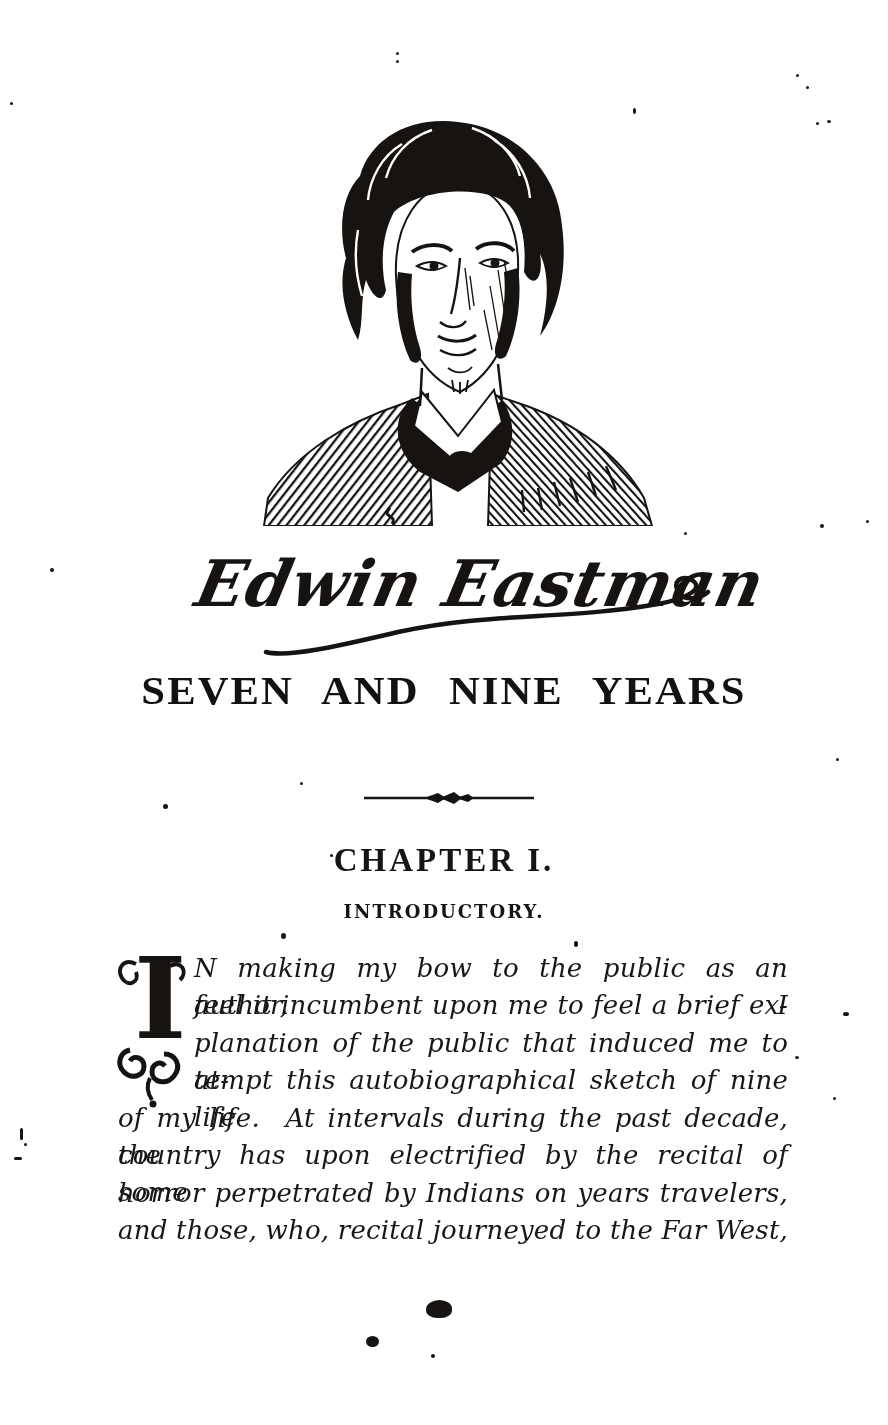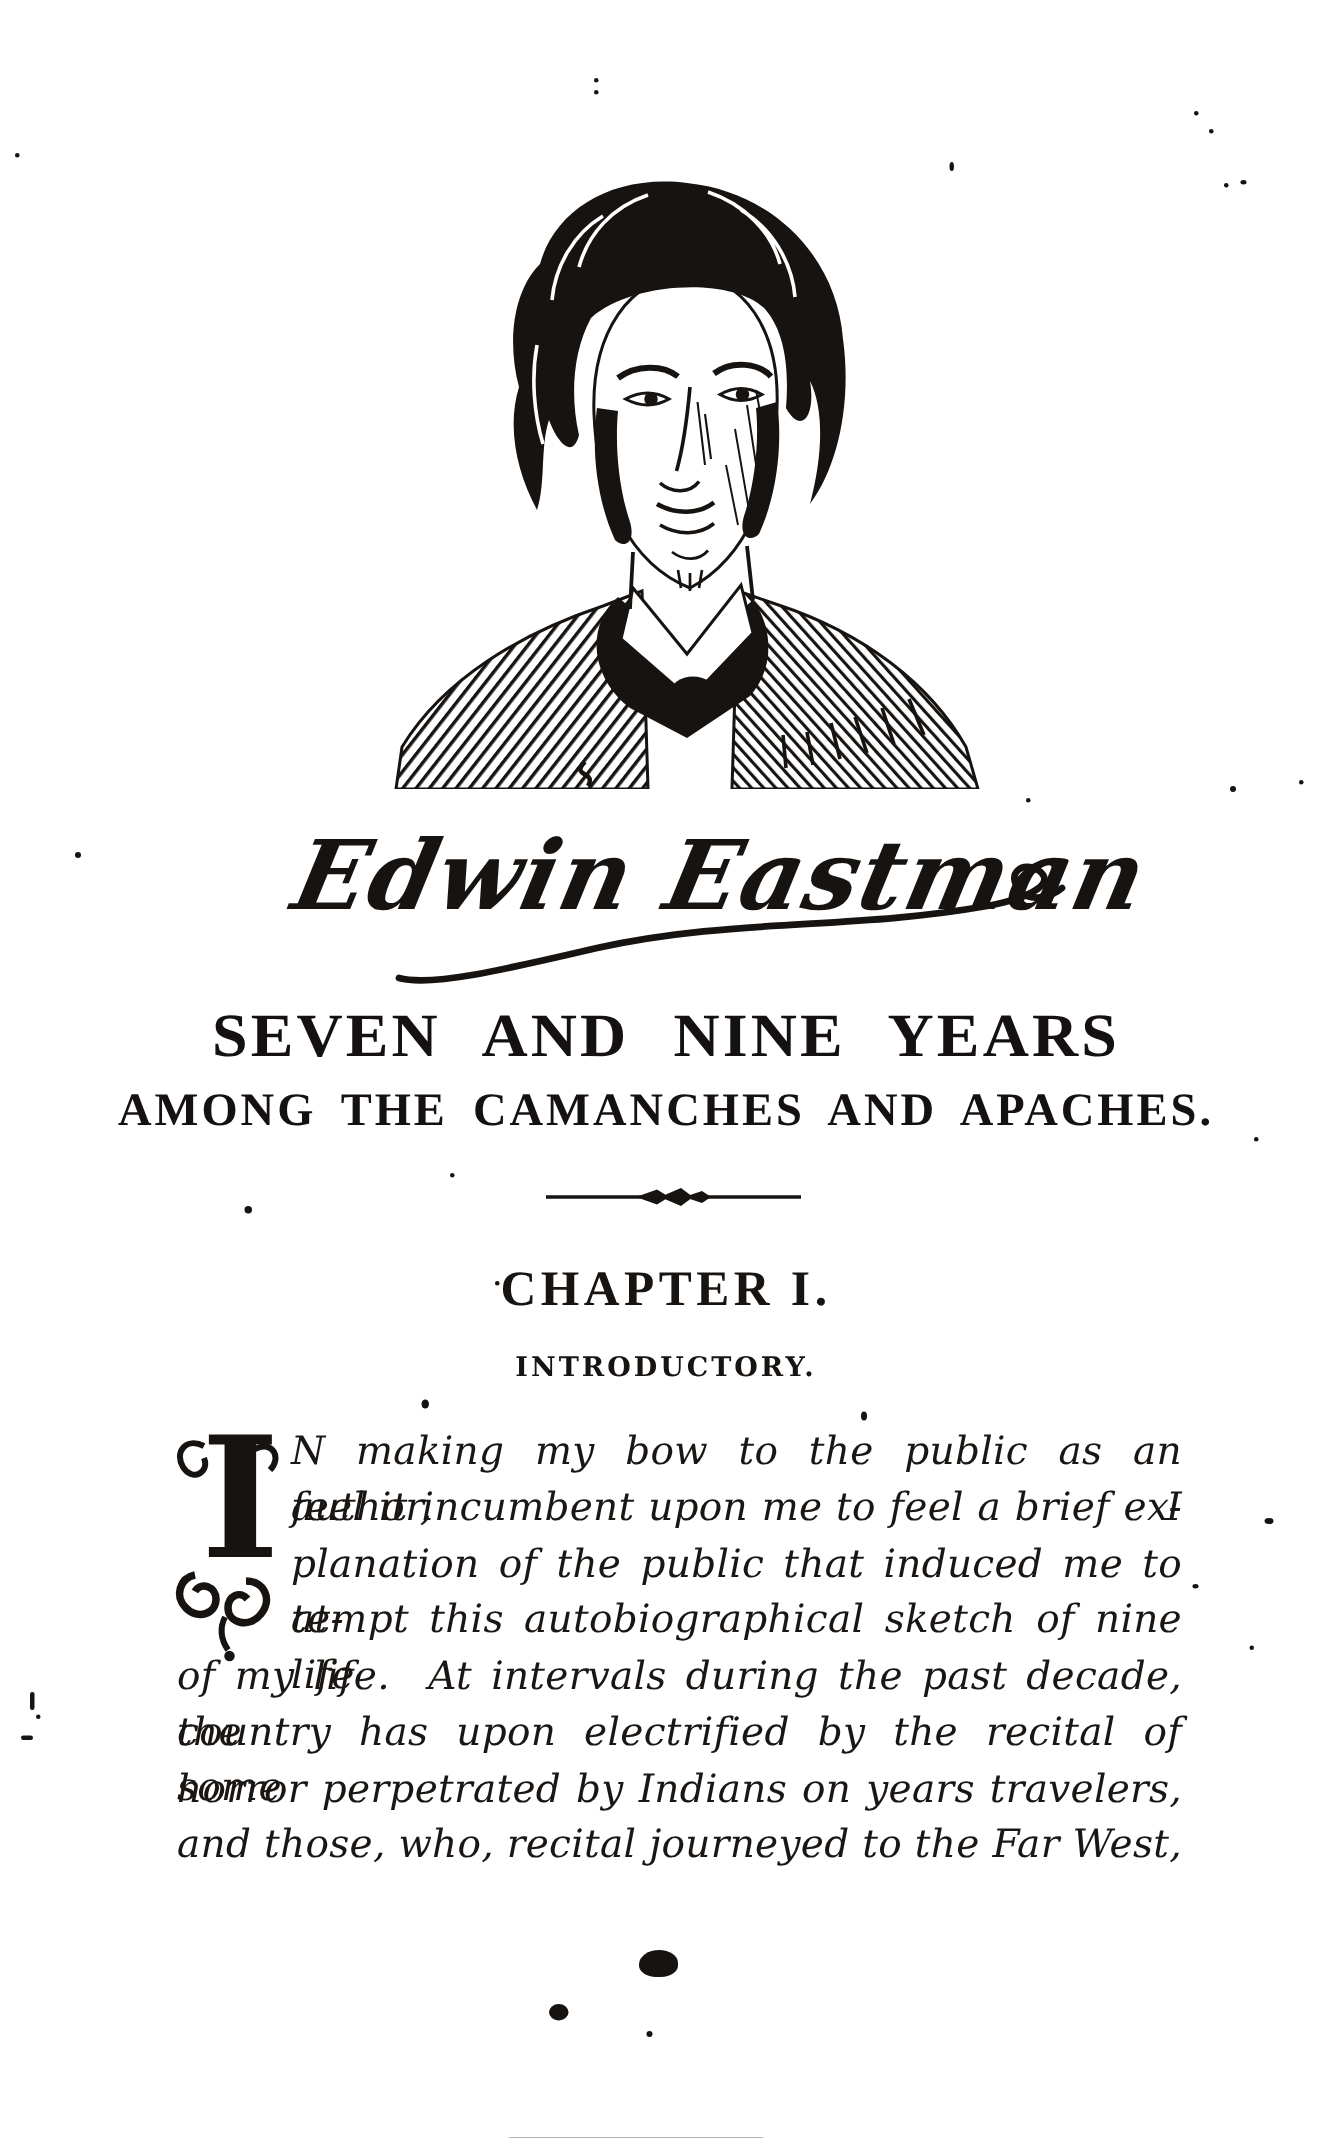--- a/index.html
+++ b/index.html
@@ -109,21 +109,20 @@
 
   <svg id="signature" viewBox="0 0 610 140" xmlns="http://www.w3.org/2000/svg">
     <g transform="skewX(-12)">
       <text x="52" y="82">Edwin Eastman</text>
     </g>
     <path d="M108,128 C130,134 180,122 240,108 C330,88 410,96 500,80
              C532,74 546,64 534,56 C524,50 512,58 522,70 C528,77 542,75 550,68" stroke="#161310" stroke-width="4.5" fill="none" stroke-linecap="round"></path>
   </svg>
 
   <div id="title1" class="center-line">SEVEN AND NINE YEARS</div>
-  <div id="title2" class="center-line">AMONG THE CAMANCHES AND APACHES.</div>
 
   <svg id="divider" viewBox="0 0 170 16" xmlns="http://www.w3.org/2000/svg">
     <line x1="0" y1="8" x2="170" y2="8" stroke="#161310" stroke-width="2.4"></line>
     <path d="M60,8 L74,3 L82,8 L74,13 Z" fill="#161310"></path>
     <path d="M76,8 L90,2 L98,8 L90,14 Z" fill="#161310"></path>
     <path d="M92,8 L104,4 L110,8 L104,12 Z" fill="#161310"></path>
   </svg>
 
   <div id="introductory" class="center-line">INTRODUCTORY.</div>
   <div id="chapter" class="center-line">CHAPTER I.</div>

